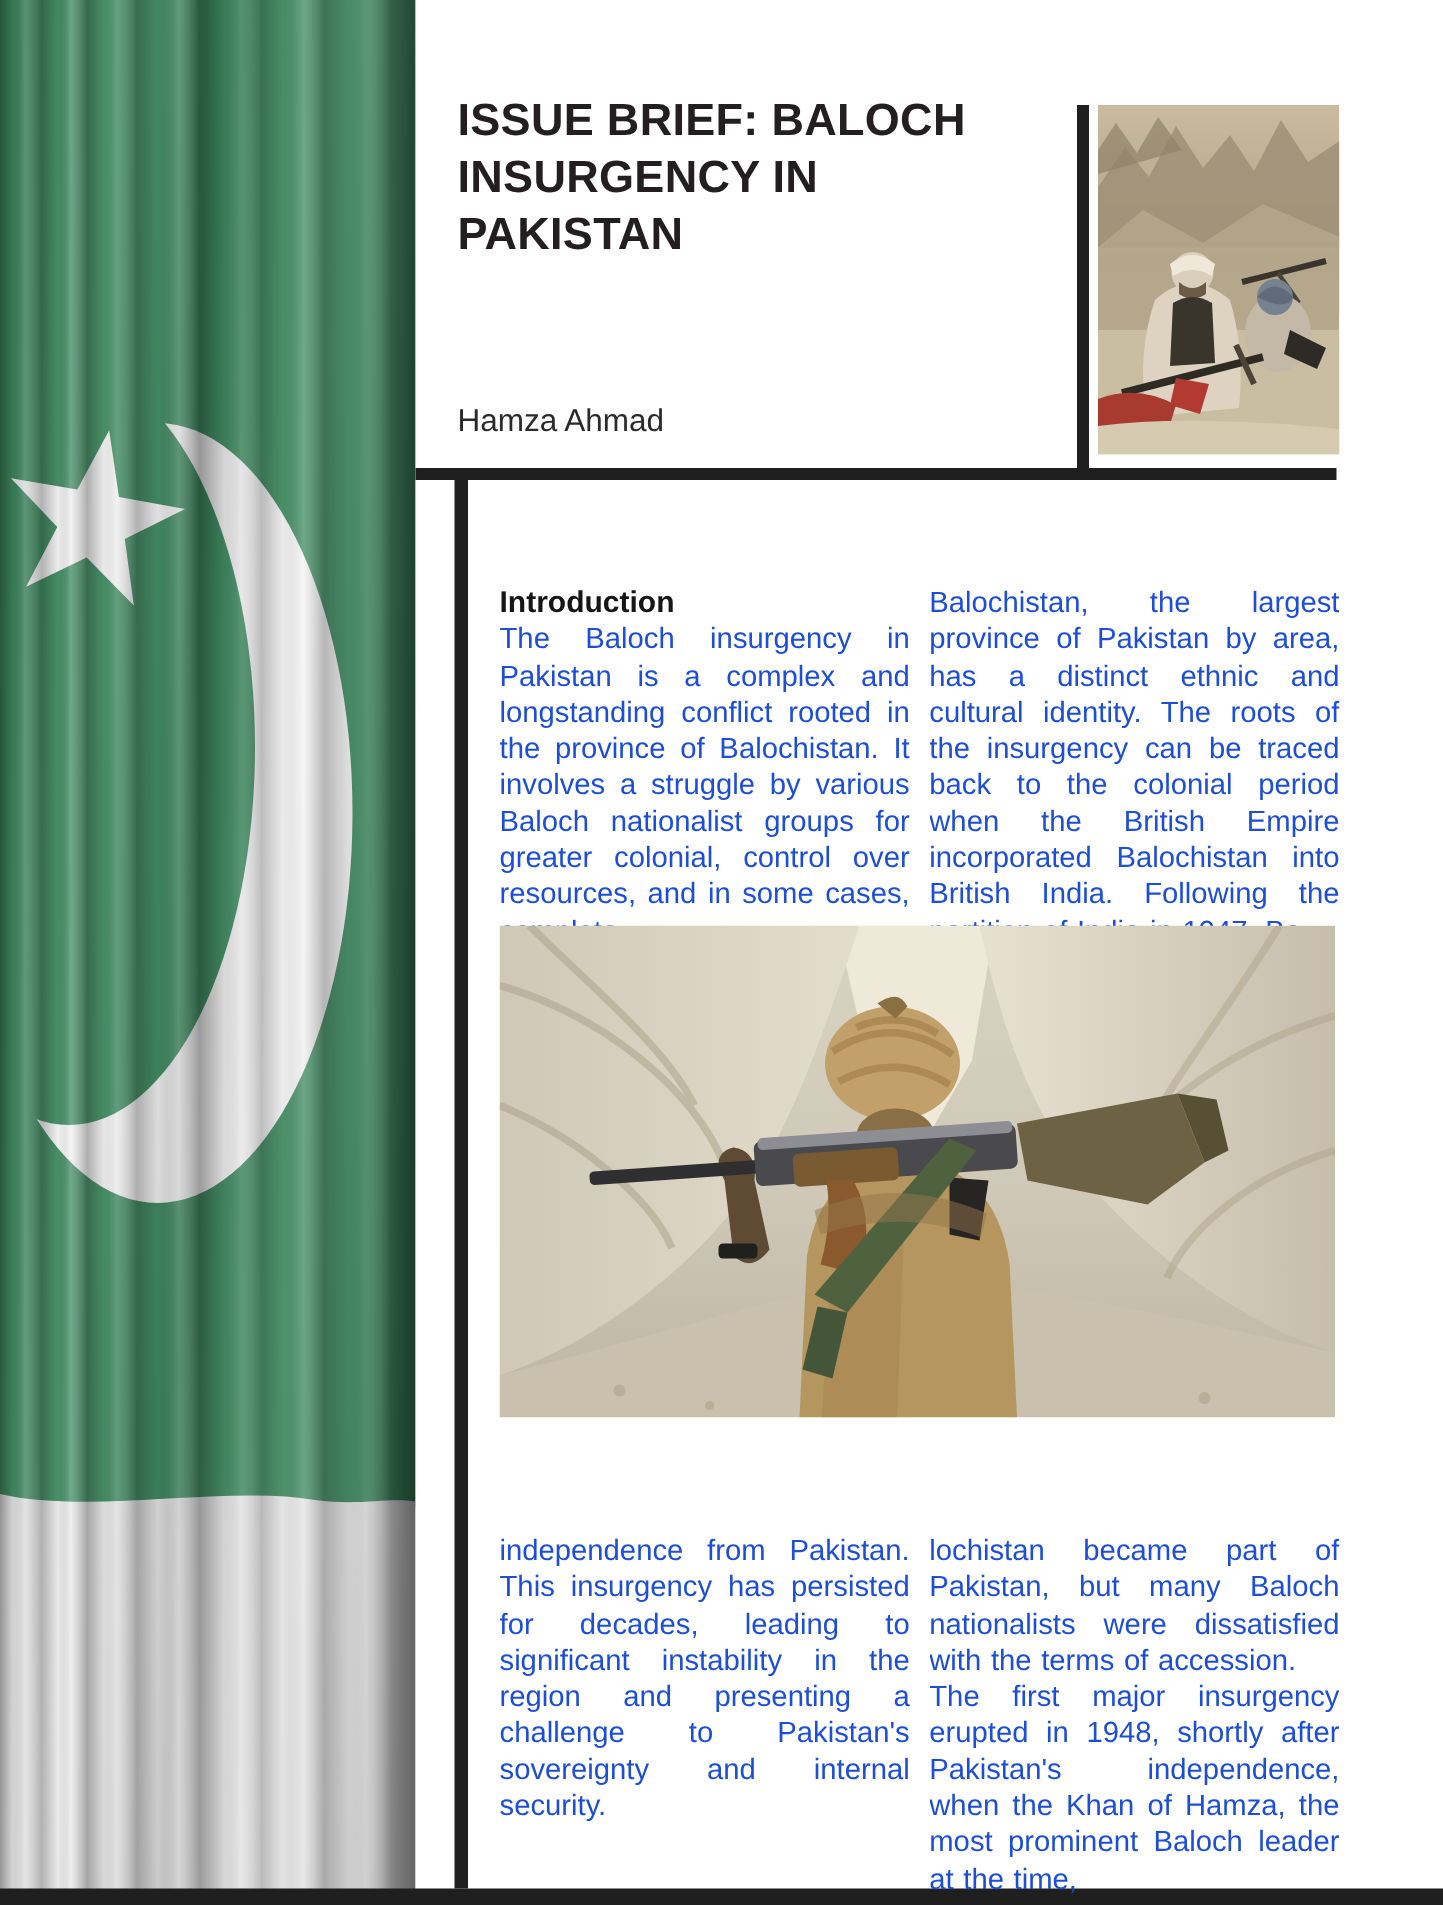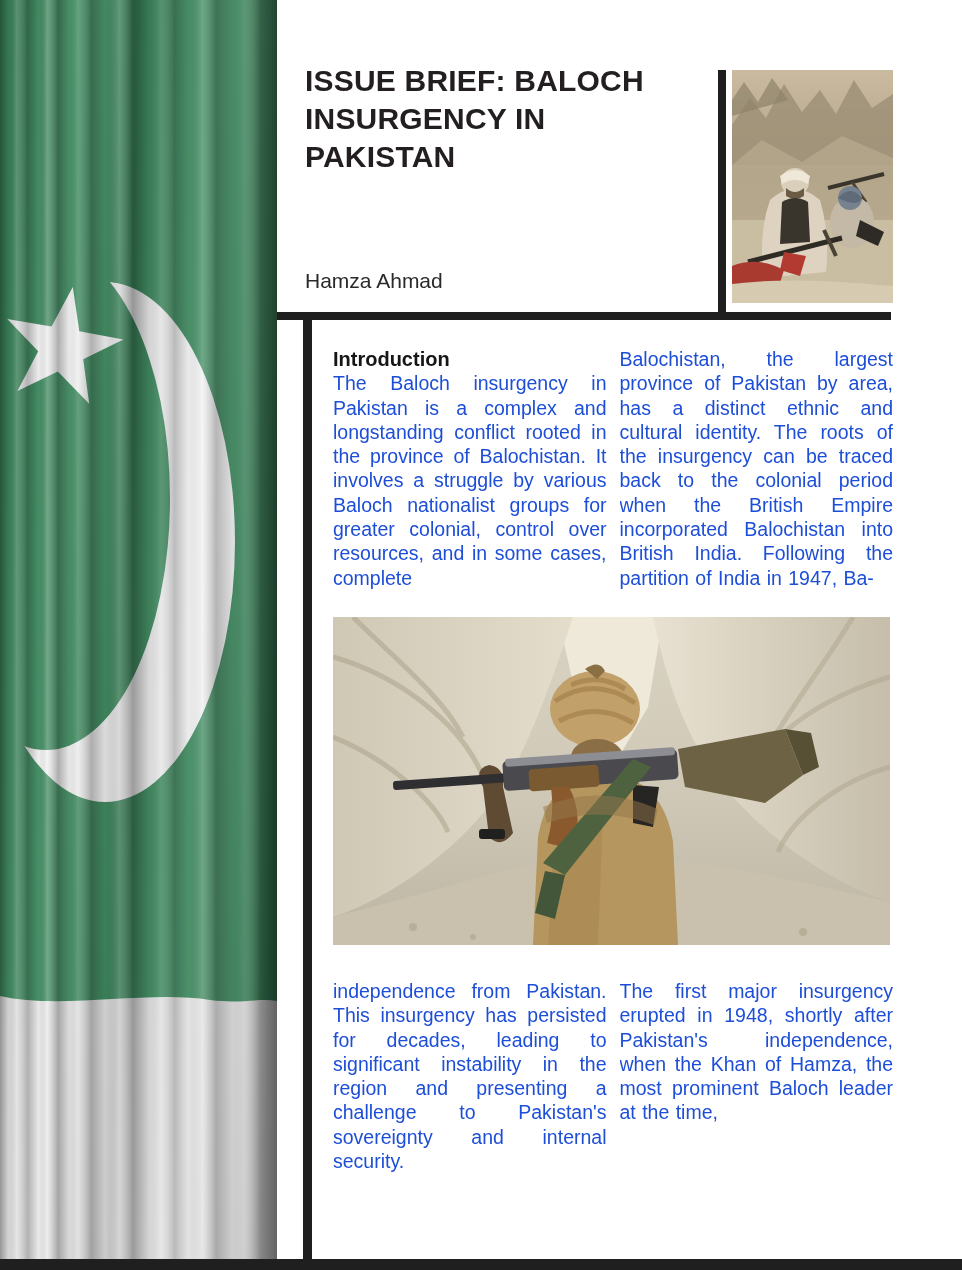--- a/index.html
+++ b/index.html
@@ -25,21 +25,21 @@
   }
   .author{
     left:305px;top:268px;width:320px;
     font-size:21px;line-height:26px;font-weight:400;color:#2a2a2a;
   }
   
   .photo-top{left:732px;top:70px;width:161px;height:233px;overflow:hidden;}
   .photo-main{left:333px;top:617px;width:557px;height:328px;overflow:hidden;}
   .photo-top svg,.photo-main svg,.flag svg{display:block;}
   
-  .cols{left:333px;width:560px;display:flex;gap:13px;}
+  .cols{left:333px;width:560px;display:flex;gap:13px;margin-top:43px;}
   .cols-top{top:347px;height:268px;}
   .cols-bottom{top:979px;height:292px;}
   .col{flex:1 1 0;overflow:hidden;}
   .col p{
     margin:0;font-size:19.5px;line-height:24.3px;text-align:justify;
     color:#1d4ed8;word-spacing:1px;
   }
   .col .heading{
     margin:0;font-size:20px;line-height:24.3px;font-weight:700;color:#161616;
     text-align:left;
@@ -224,17 +224,18 @@
 
       <path d="M210,190 q55,-24 115,2 l-4,16 q-52,-20 -107,-2 Z" fill="#93764a" opacity="0.5"></path>
     </svg>
   </div>
 
   <div class="abs cols cols-bottom">
     <div class="col">
       <p>independence from Pakistan. This insurgency has persisted for decades, leading to significant instability in the region and presenting a challenge to Pakistan's sovereignty and internal security.</p>
     </div>
     <div class="col">
+      <p>lochistan became part of Pakistan, but many Baloch nationalists were dissatisfied with the terms of accession.</p>
       <p>The first major insurgency erupted in 1948, shortly after Pakistan's independence, when the Khan of Hamza, the most prominent Baloch leader at the time,</p>
     </div>
   </div>
 
 </div>
 
 </body></html>

